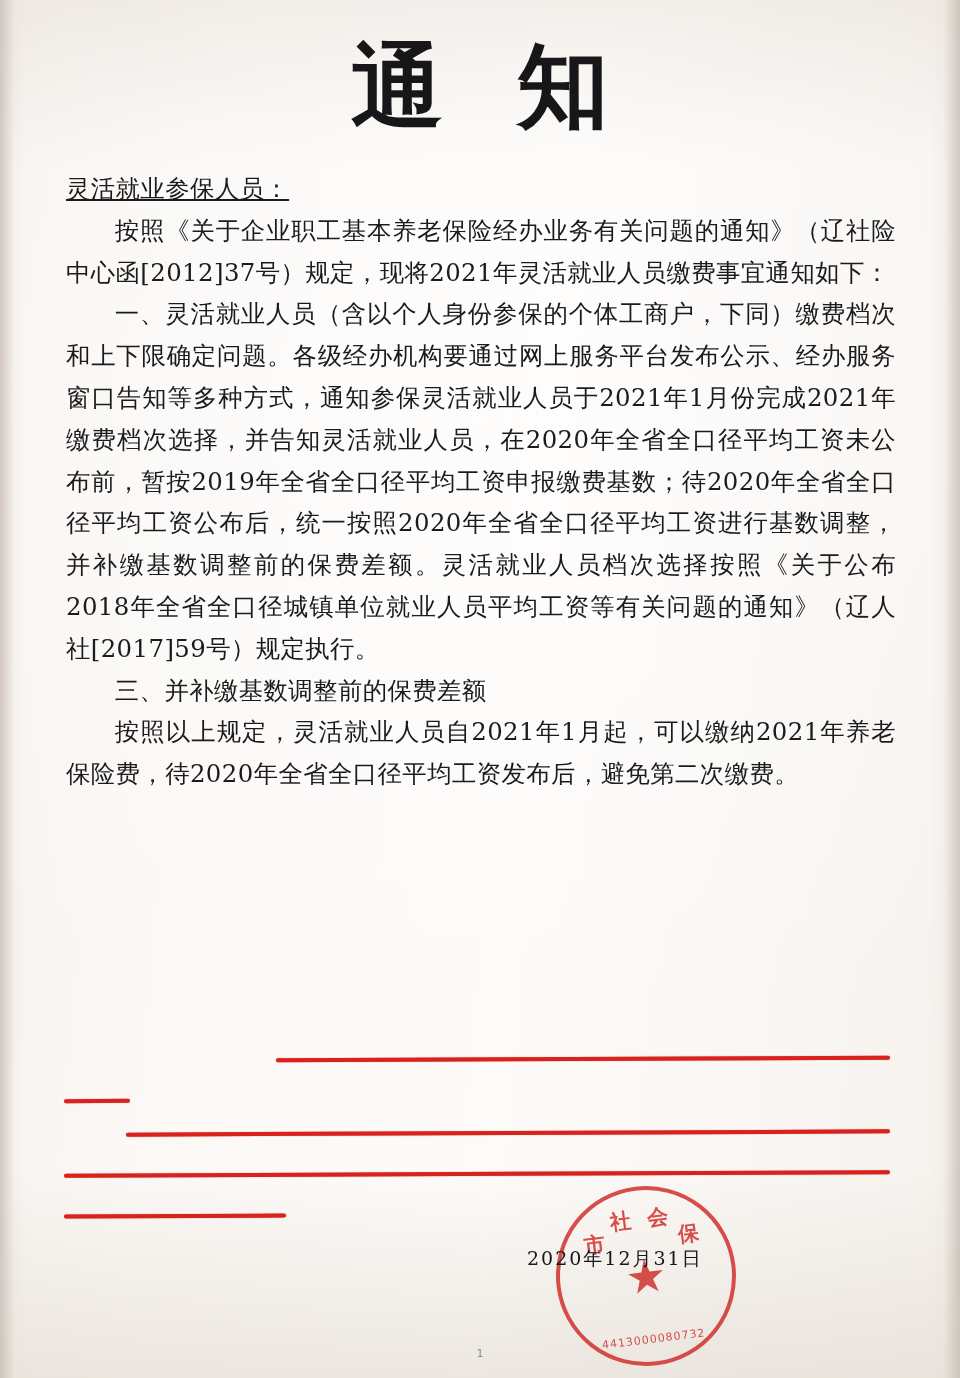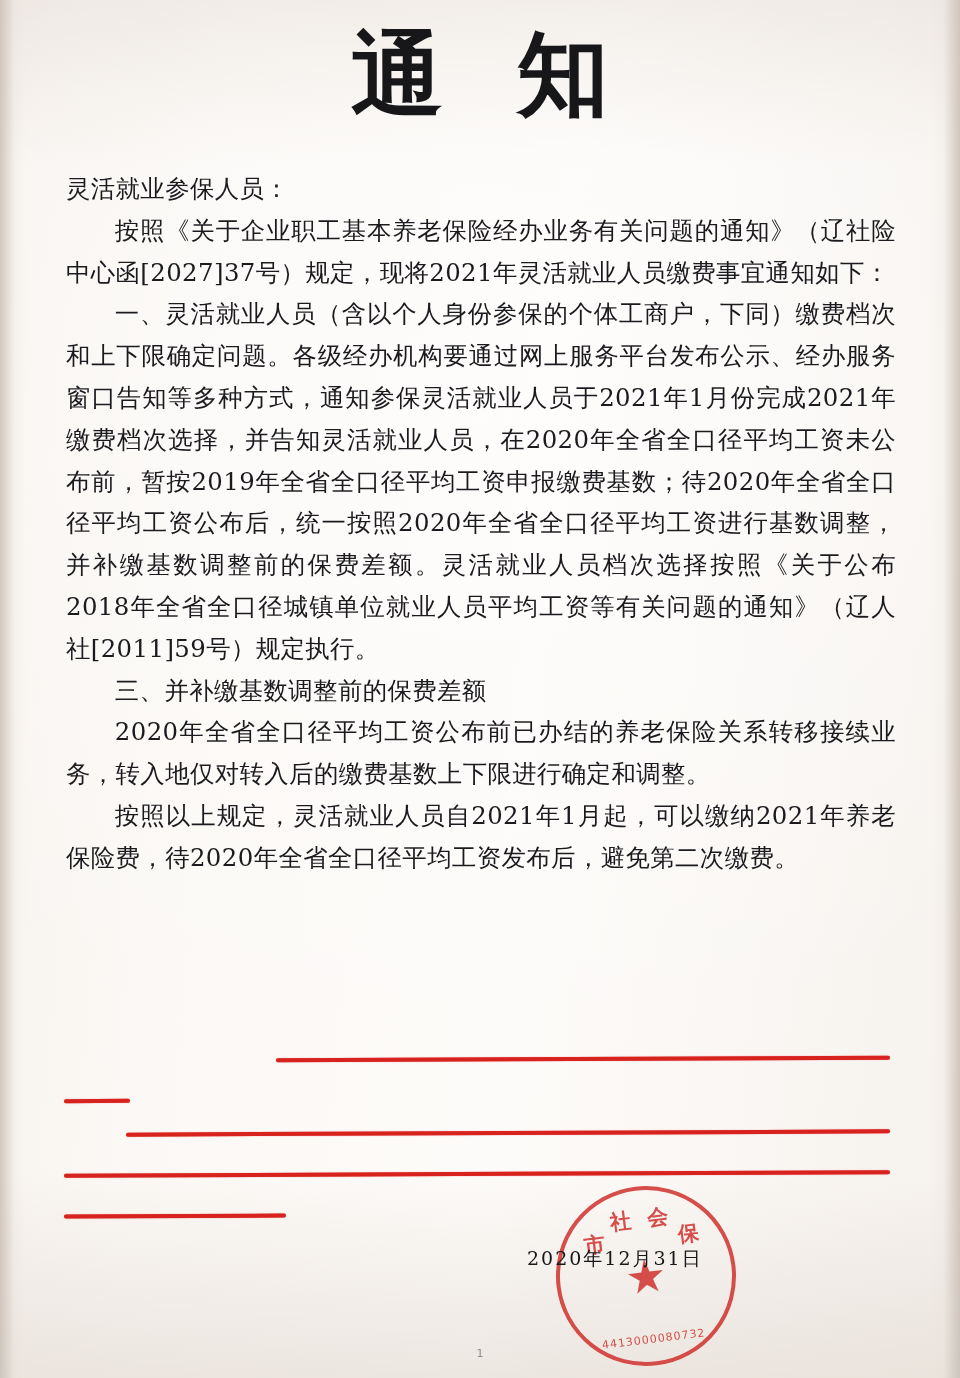--- a/index.html
+++ b/index.html
@@ -38,21 +38,21 @@
   }
   #edge-right {
     position: absolute;
     top: 0; right: 0; width: 30px; height: 100%;
     background: linear-gradient(270deg, rgba(198,188,178,0.8) 0%, rgba(232,225,217,0.25) 55%, rgba(255,255,255,0) 100%);
     pointer-events: none;
   }
 
   #doc-title {
     position: absolute;
-    top: 22px;
+    top: 34px;
     left: 0;
     width: 960px;
     text-align: center;
     font-family: "DejaVu Serif", "Liberation Serif", serif;
     font-weight: 700;
     font-size: 92px;
     letter-spacing: 74px;
     text-indent: 74px;
     color: #17171a;
     line-height: 1.15;
@@ -70,20 +70,21 @@
     text-align: justify;
     text-justify: inter-ideograph;
   }
 
   .para {
     margin: 0;
     text-indent: 2em;
   }
   .para.no-indent {
     text-indent: 0;
+    text-decoration: underline;
   }
 
   
   .ul-red {
     position: absolute;
     height: 4px;
     background: #d8221d;
     border-radius: 3px;
     box-shadow: 0 0 1px rgba(216,34,29,0.7);
     transform: rotate(-0.25deg);
@@ -167,24 +168,23 @@
 <div id="page">
 
   <div id="paper-shade"></div>
   <div id="edge-left"></div>
   <div id="edge-right"></div>
 
   <div id="doc-title">通知</div>
 
   <div id="body-text">
     <p class="para no-indent">灵活就业参保人员：</p>
-    <p class="para">按照《关于企业职工基本养老保险经办业务有关问题的通知》（辽社险中心函[2027]37号）规定，现将2021年灵活就业人员缴费事宜通知如下：</p>
-    <p class="para">一、灵活就业人员（含以个人身份参保的个体工商户，下同）缴费档次和上下限确定问题。各级经办机构要通过网上服务平台发布公示、经办服务窗口告知等多种方式，通知参保灵活就业人员于2021年1月份完成2021年缴费档次选择，并告知灵活就业人员，在2020年全省全口径平均工资未公布前，暂按2019年全省全口径平均工资申报缴费基数；待2020年全省全口径平均工资公布后，统一按照2020年全省全口径平均工资进行基数调整，并补缴基数调整前的保费差额。灵活就业人员档次选择按照《关于公布2018年全省全口径城镇单位就业人员平均工资等有关问题的通知》（辽人社[2011]59号）规定执行。</p>
+    <p class="para">按照《关于企业职工基本养老保险经办业务有关问题的通知》（辽社险中心函[2012]37号）规定，现将2021年灵活就业人员缴费事宜通知如下：</p>
+    <p class="para">一、灵活就业人员（含以个人身份参保的个体工商户，下同）缴费档次和上下限确定问题。各级经办机构要通过网上服务平台发布公示、经办服务窗口告知等多种方式，通知参保灵活就业人员于2021年1月份完成2021年缴费档次选择，并告知灵活就业人员，在2020年全省全口径平均工资未公布前，暂按2019年全省全口径平均工资申报缴费基数；待2020年全省全口径平均工资公布后，统一按照2020年全省全口径平均工资进行基数调整，并补缴基数调整前的保费差额。灵活就业人员档次选择按照《关于公布2018年全省全口径城镇单位就业人员平均工资等有关问题的通知》（辽人社[2017]59号）规定执行。</p>
     <p class="para">三、并补缴基数调整前的保费差额</p>
-    <p class="para">2020年全省全口径平均工资公布前已办结的养老保险关系转移接续业务，转入地仅对转入后的缴费基数上下限进行确定和调整。</p>
     <p class="para">按照以上规定，灵活就业人员自2021年1月起，可以缴纳2021年养老保险费，待2020年全省全口径平均工资发布后，避免第二次缴费。</p>
   </div>
 
   <div class="ul-red" style="left:276px; top:1057px; width:614px;"></div>
   <div class="ul-red" style="left:64px; top:1099px; width:66px;"></div>
   <div class="ul-red" style="left:126px; top:1131px; width:764px;"></div>
   <div class="ul-red" style="left:64px; top:1172px; width:826px;"></div>
   <div class="ul-red" style="left:64px; top:1214px; width:222px;"></div>
 
   <div id="seal">

